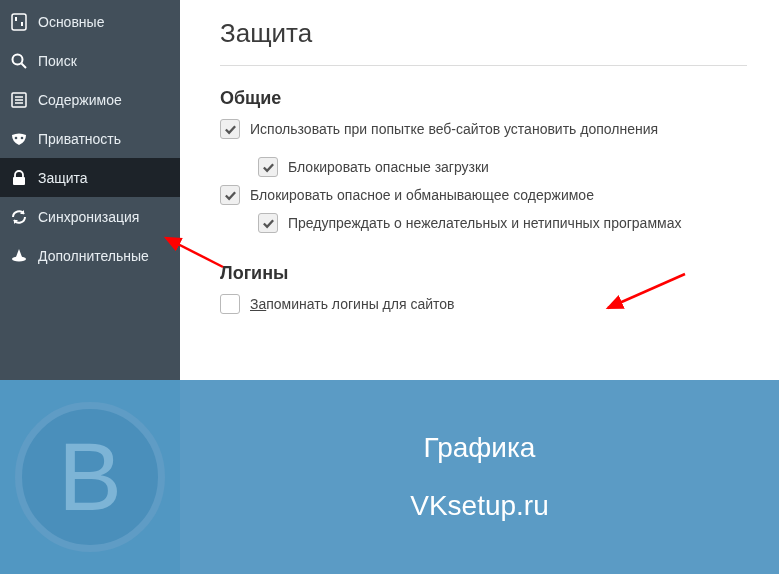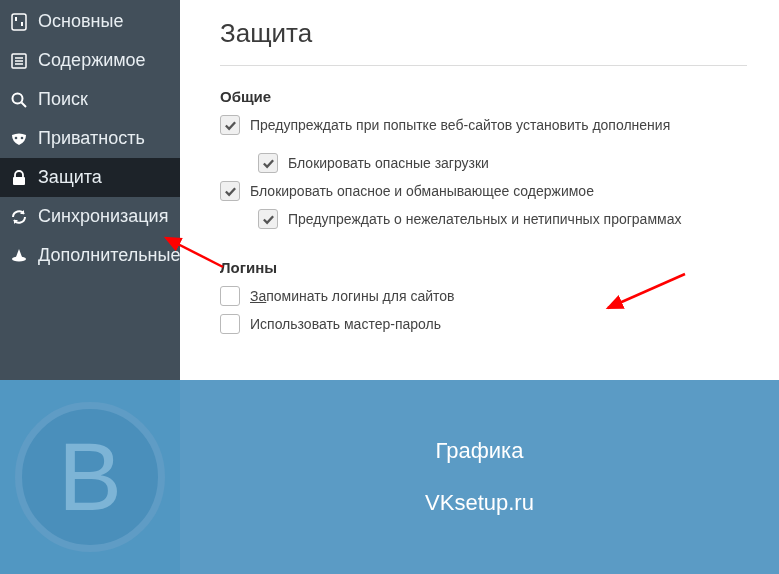--- a/index.html
+++ b/index.html
@@ -1,29 +1,29 @@
 <!DOCTYPE html>
 <html><head>
 <meta charset="utf-8">
 <style>
   * { box-sizing: border-box; margin: 0; padding: 0; }
   html, body { width: 779px; height: 574px; font-family: "Segoe UI", Arial, sans-serif; overflow: hidden; }
   body { display: flex; flex-direction: column; }
 
   .top { display: flex; flex: 1 1 auto; height: 380px; }
   .sidebar { width: 180px; background: #424f5a; color: #e8eef2; display: flex; flex-direction: column; padding-top: 2px;}
-  .sb-item { display: flex; align-items: center; gap: 10px; height: 39px; padding: 0 10px; cursor: pointer; font-size: 18px;}
+  .sb-item { display: flex; align-items: center; gap: 10px; height: 39px; padding: 0 10px; cursor: pointer; font-size: 14px;}
   .sb-item.active { background: #1d2329; }
   .sb-icon { width: 18px; height: 18px; display: flex; align-items: center; justify-content: center; flex-shrink: 0; }
   .sb-icon svg { width: 18px; height: 18px; fill: #fff; }
 
   .main { flex: 1; padding: 18px 32px 0 40px; background: #fff; color: #444; position: relative;}
   .page-title { font-size: 26px; font-weight: 400; color: #3b3b3b; padding-bottom: 10px; }
   .hr { border: none; border-top: 1px solid #dcdcdc; margin: 6px 0 22px 0; }
-  .section-title { font-size: 15px; font-weight: 600; color: #333; margin-bottom: 10px; }
+  .section-title { font-size: 18px; font-weight: 600; color: #333; margin-bottom: 10px; }
 
   .row { display: flex; align-items: center; gap: 10px; margin-bottom: 8px; font-size: 14px; color: #444;}
   .row.indent { padding-left: 38px; }
   .cb { width: 20px; height: 20px; border: 1px solid #b9b9b9; border-radius: 3px; display: flex; align-items: center; justify-content: center; background: #fff; flex-shrink: 0;}
   .cb.checked { background: #f0f0f0; }
   .cb.checked svg { display: block; }
   .cb svg { display: none; width: 13px; height: 13px; stroke: #555; stroke-width: 2.5; fill: none; }
   .u-letter { text-decoration: underline; text-decoration-style: solid; text-decoration-thickness: 1px; margin-top: 40px;}
 
   .section-gap { height: 22px; }
@@ -31,61 +31,61 @@
   
   .arrow1 { position: absolute; left: -22px; top: 232px; }
   .arrow2 { position: absolute; left: 420px; top: 268px; }
 
   
   .banner { height: 194px; flex-shrink: 0; display: flex; }
   .banner-left { width: 180px; background: #5197c2; display: flex; align-items: center; justify-content: center; position: relative;}
   .circle { width: 150px; height: 150px; border-radius: 50%; border: 7px solid #5f9cc5; background: #4a8fbb; display: flex; align-items: center; justify-content: center;}
   .circle span { color: #7db4d6; font-size: 96px; font-weight: 400; font-family: Arial, sans-serif;}
   .banner-right { flex: 1; background: #5b9bc5; display: flex; flex-direction: column; align-items: center; justify-content: center; gap: 26px;}
-  .banner-right div { color: #fff; font-size: 22px; }
+  .banner-right div { color: #fff; font-size: 28px; }
 </style>
 </head>
 <body>
 
 <div class="top">
   <div class="sidebar">
 
     <div class="sb-item">
       <span class="sb-icon">
         <svg viewBox="0 0 18 18">
             <rect x="2" y="1" width="14" height="16" rx="2" fill="none" stroke="#fff" stroke-width="1.5"></rect>
             <rect x="5" y="4" width="2" height="4" fill="#fff"></rect>
             <rect x="11" y="9" width="2" height="4" fill="#fff"></rect>
           </svg>
       </span>
       <span>Основные</span>
+    </div>
+
+    <div class="sb-item">
+      <span class="sb-icon">
+        <svg viewBox="0 0 18 18">
+            <circle cx="7.5" cy="7.5" r="5" fill="none" stroke="#fff" stroke-width="2"></circle>
+            <line x1="11.5" y1="11.5" x2="16" y2="16" stroke="#fff" stroke-width="2"></line>
+          </svg>
+      </span>
+      <span>Поиск</span>
     </div>
 
     <div class="sb-item">
       <span class="sb-icon">
         <svg viewBox="0 0 18 18">
             <rect x="2" y="2" width="14" height="14" rx="1" fill="none" stroke="#fff" stroke-width="1.5"></rect>
             <line x1="5" y1="6" x2="13" y2="6" stroke="#fff" stroke-width="1.5"></line>
             <line x1="5" y1="9" x2="13" y2="9" stroke="#fff" stroke-width="1.5"></line>
             <line x1="5" y1="12" x2="13" y2="12" stroke="#fff" stroke-width="1.5"></line>
           </svg>
       </span>
       <span>Содержимое</span>
     </div>
 
-    <div class="sb-item">
-      <span class="sb-icon">
-        <svg viewBox="0 0 18 18">
-            <circle cx="7.5" cy="7.5" r="5" fill="none" stroke="#fff" stroke-width="2"></circle>
-            <line x1="11.5" y1="11.5" x2="16" y2="16" stroke="#fff" stroke-width="2"></line>
-          </svg>
-      </span>
-      <span>Поиск</span>
-    </div>
-
 
     <div class="sb-item">
       <span class="sb-icon">
         <svg viewBox="0 0 18 18">
             <path d="M2 5 Q9 2 16 5 Q16 12 9 15 Q2 12 2 5 Z" fill="#fff"></path>
             <circle cx="6" cy="8" r="1.3" fill="#424f5a"></circle>
             <circle cx="12" cy="8" r="1.3" fill="#424f5a"></circle>
           </svg>
       </span>
       <span>Приватность</span>
@@ -130,21 +130,21 @@
     <hr class="hr">
 
     <div class="section-title">Общие</div>
 
     <div class="row">
       <span class="cb checked">
           <svg viewBox="0 0 14 14">
             <polyline points="2,7 5.5,10.5 12,3.5"></polyline>
           </svg>
         </span>
-      <span>Предупреждать при попытке веб-сайтов установить дополнения</span>
+      <span>Использовать при попытке веб-сайтов установить дополнения</span>
     </div>
 
     <div style="height:10px"></div>
 
     <div class="row indent">
       <span class="cb checked">
           <svg viewBox="0 0 14 14">
             <polyline points="2,7 5.5,10.5 12,3.5"></polyline>
           </svg>
         </span>
@@ -171,24 +171,20 @@
 
     <div class="section-gap"></div>
 
     <div class="section-title">Логины</div>
 
     <div class="row">
       <span class="cb"></span>
       <span><span class="u-letter">За</span><span>поминать логины для сайтов</span></span>
     </div>
 
-    <div class="row">
-      <span class="cb"></span>
-      <span>Использовать мастер-пароль</span>
-    </div>
 
     <svg class="arrow1" width="70" height="40">
       <defs>
           <marker id="ah1" markerWidth="8" markerHeight="8" refX="6" refY="3" orient="auto">
             <path d="M0,0 L7,3 L0,6 Z" fill="#ff0000"></path>
           </marker>
         </defs>
       <line x1="65" y1="35" x2="8" y2="6" stroke="#ff0000" stroke-width="2.5" marker-end="url(#ah1)"></line>
     </svg>
     <svg class="arrow2" width="90" height="45">

